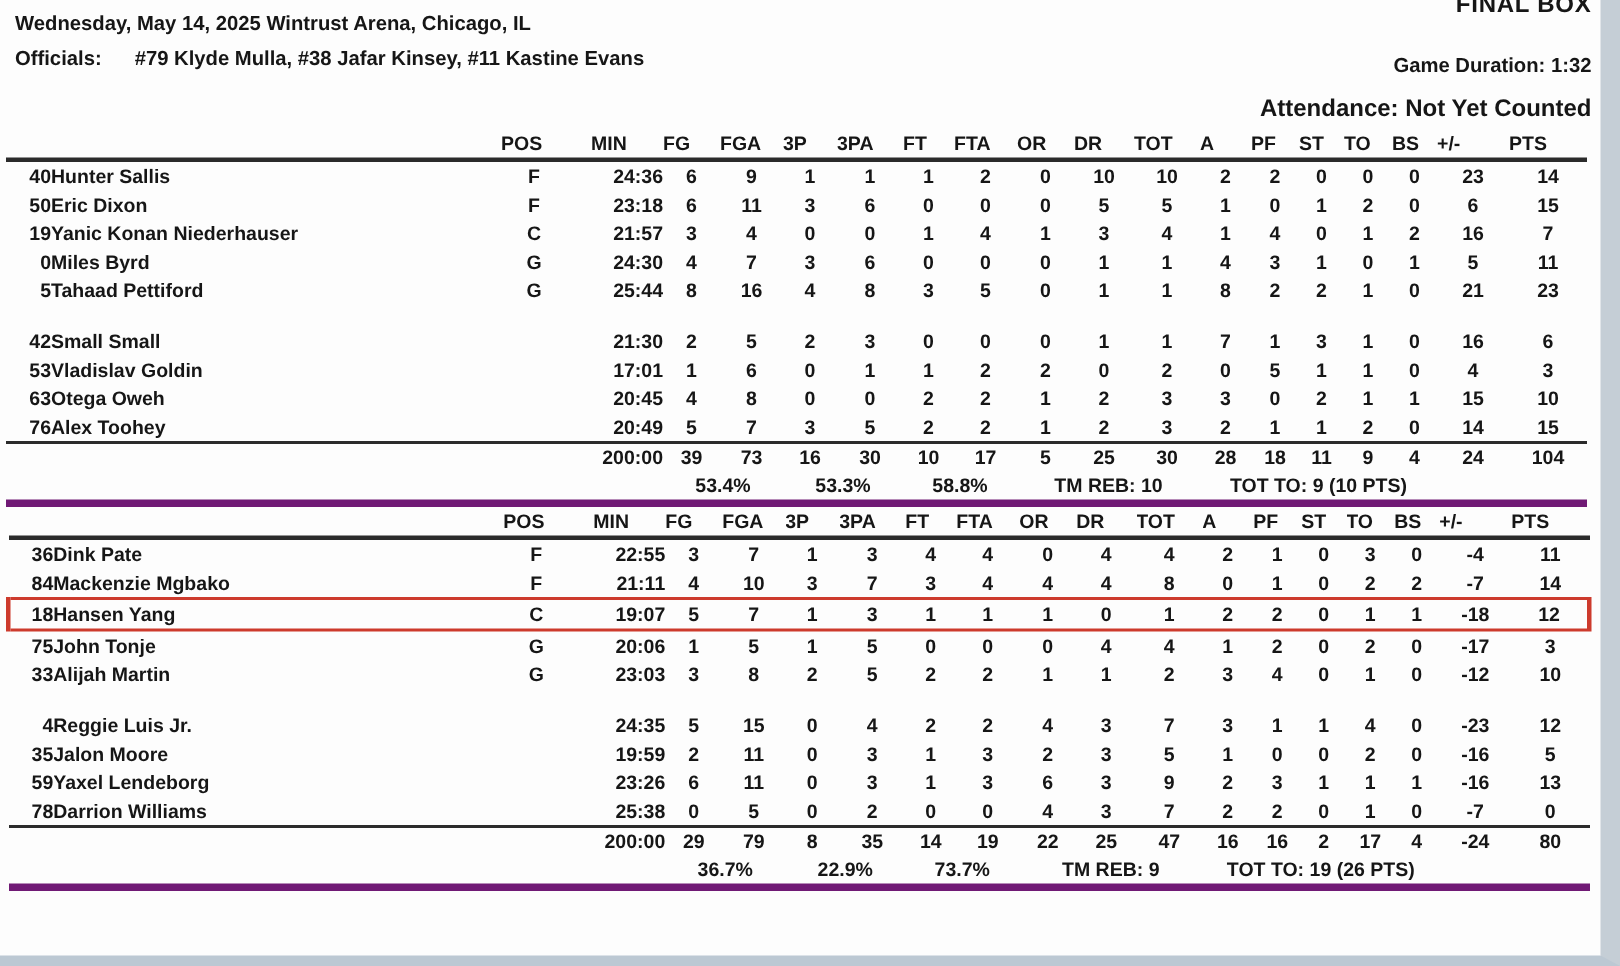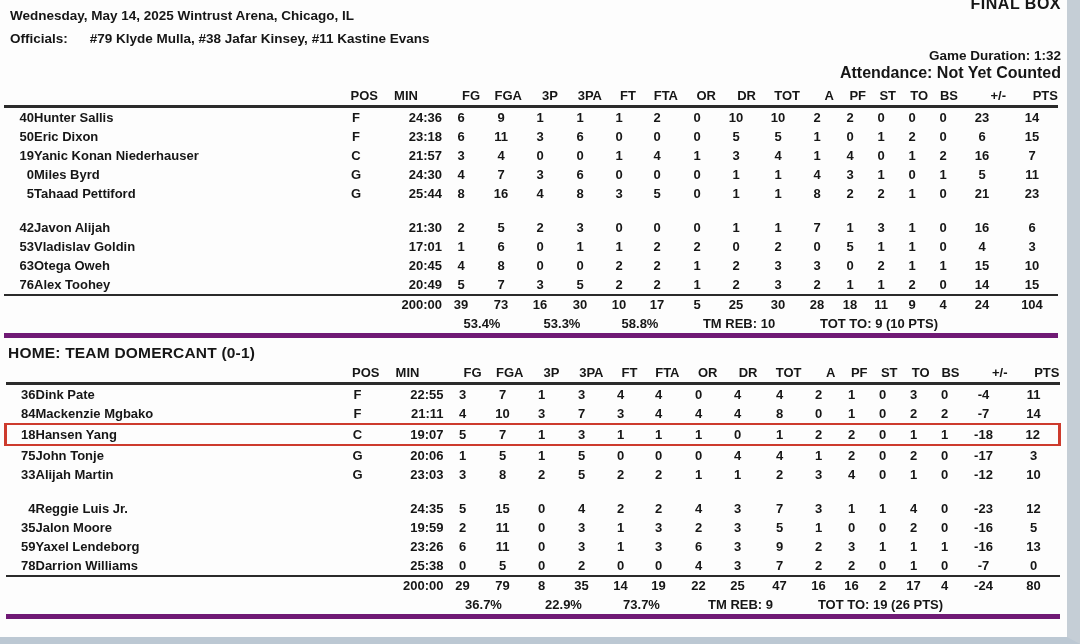--- a/index.html
+++ b/index.html
@@ -17,31 +17,31 @@
     background:#fdfdfd;
     border-right:13px solid #c5ced6;
     border-bottom:7px solid #bcc8d3;
     overflow:hidden;
   }
   .top { position:relative; height:86px; }
   .date-venue   { position:absolute; left:10px; top:8px;  font-size:13.5px; }
   .officials    { position:absolute; left:10px; top:31px; font-size:13.5px; }
   .officials .names { margin-left:22px; }
   .final-box    { position:absolute; right:6px; top:-5px; font-size:16px; letter-spacing:0.5px; }
-  .duration     { position:absolute; right:6px; top:48px; font-size:13.5px; }
+  .duration     { position:absolute; right:6px; top:36px; font-size:13.5px; }
   .attendance   { position:absolute; right:6px; top:64px; font-size:16px; }
 
   .team-title { font-size:15.5px; margin:6px 0 1px 8px; letter-spacing:0.2px; }
 
   table.box { border-collapse:collapse; table-layout:fixed; margin-left:4px; }
   table.box th, table.box td {
     padding:0; font-size:13px; line-height:19px; height:19px;
     white-space:nowrap; overflow:hidden; font-weight:bold;
   }
-  thead th { border-bottom:3px solid #2b2b2b; line-height:21px; height:21px; text-align:right; }
+  thead th { border-bottom:3px solid #2b2b2b; line-height:21px; height:21px; text-align:left; }
   thead th.min { text-align:center; padding-right:8px; }
   td.num  { text-align:right; padding-right:5px; }
   td.pname{ text-align:left;  padding-left:8px; }
   td.pos  { text-align:center; }
   td.min  { text-align:right; padding-right:8px; }
   td.stat { text-align:center; }
   tr.gap td { height:15px; border:none; }
   tr.totals td { border-top:2.5px solid #2b2b2b; line-height:18px; height:18px; }
   tr.pcts td { border-bottom:5px solid #701a75; line-height:19px; height:20px; text-align:center; }
 
@@ -220,21 +220,21 @@
               <td class="stat">1</td>
               <td class="stat">0</td>
               <td class="stat">21</td>
               <td class="stat">23</td>
             </tr>
             <tr class="gap">
               <td colspan="20"></td>
             </tr>
             <tr>
               <td class="num">42</td>
-              <td class="pname">Javon Alijah</td>
+              <td class="pname">Small Small</td>
               <td class="pos"></td>
               <td class="min">21:30</td>
               <td class="stat">2</td>
               <td class="stat">5</td>
               <td class="stat">2</td>
               <td class="stat">3</td>
               <td class="stat">0</td>
               <td class="stat">0</td>
               <td class="stat">0</td>
               <td class="stat">1</td>
@@ -342,21 +342,20 @@
               <td class="pct" colspan="2">58.8%</td>
               <td class="pct" colspan="3">TM REB: 10</td>
               <td class="pct" colspan="5">TOT TO: 9 (10 PTS)</td>
               <td class="pct" colspan="2"></td>
             </tr>
       </tfoot>
     </table>
   </section>
 
   <section class="team">
-    <h2 class="team-title">HOME: TEAM DOMERCANT (0-1)</h2>
     <table class="box">
           <colgroup>
             <col style="width: 30px;">
             <col style="width: 300px;">
             <col style="width: 44px;">
             <col style="width: 64px;">
             <col style="width: 38px;">
             <col style="width: 42px;">
             <col style="width: 36px;">
             <col style="width: 44px;">

